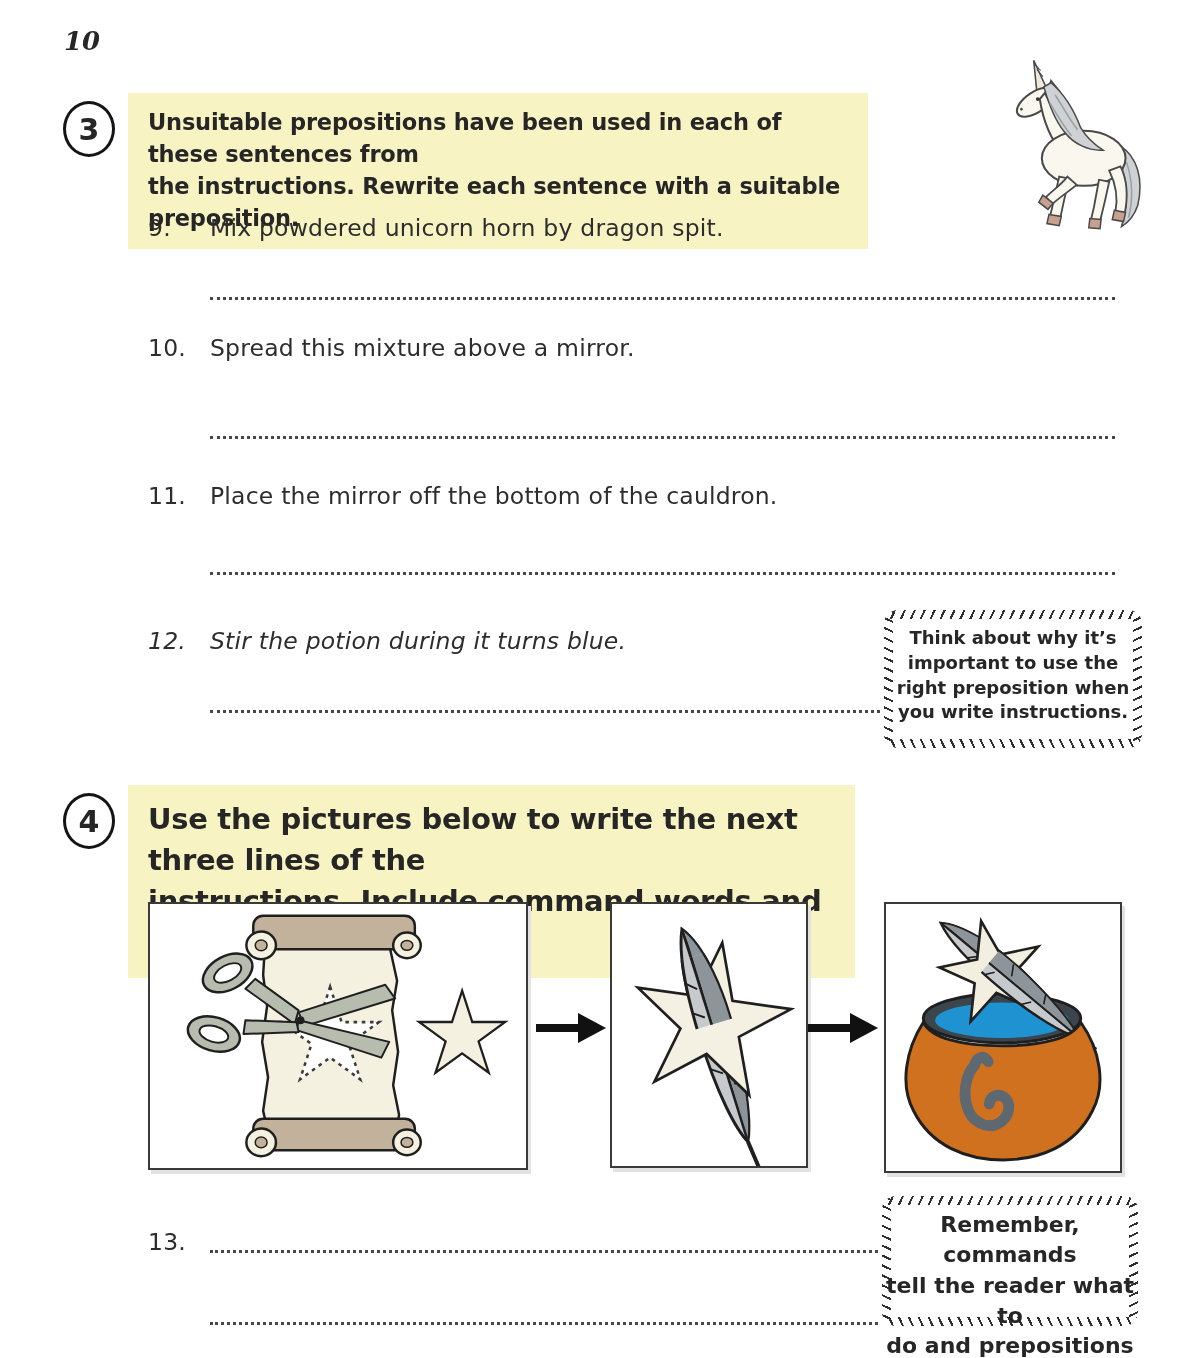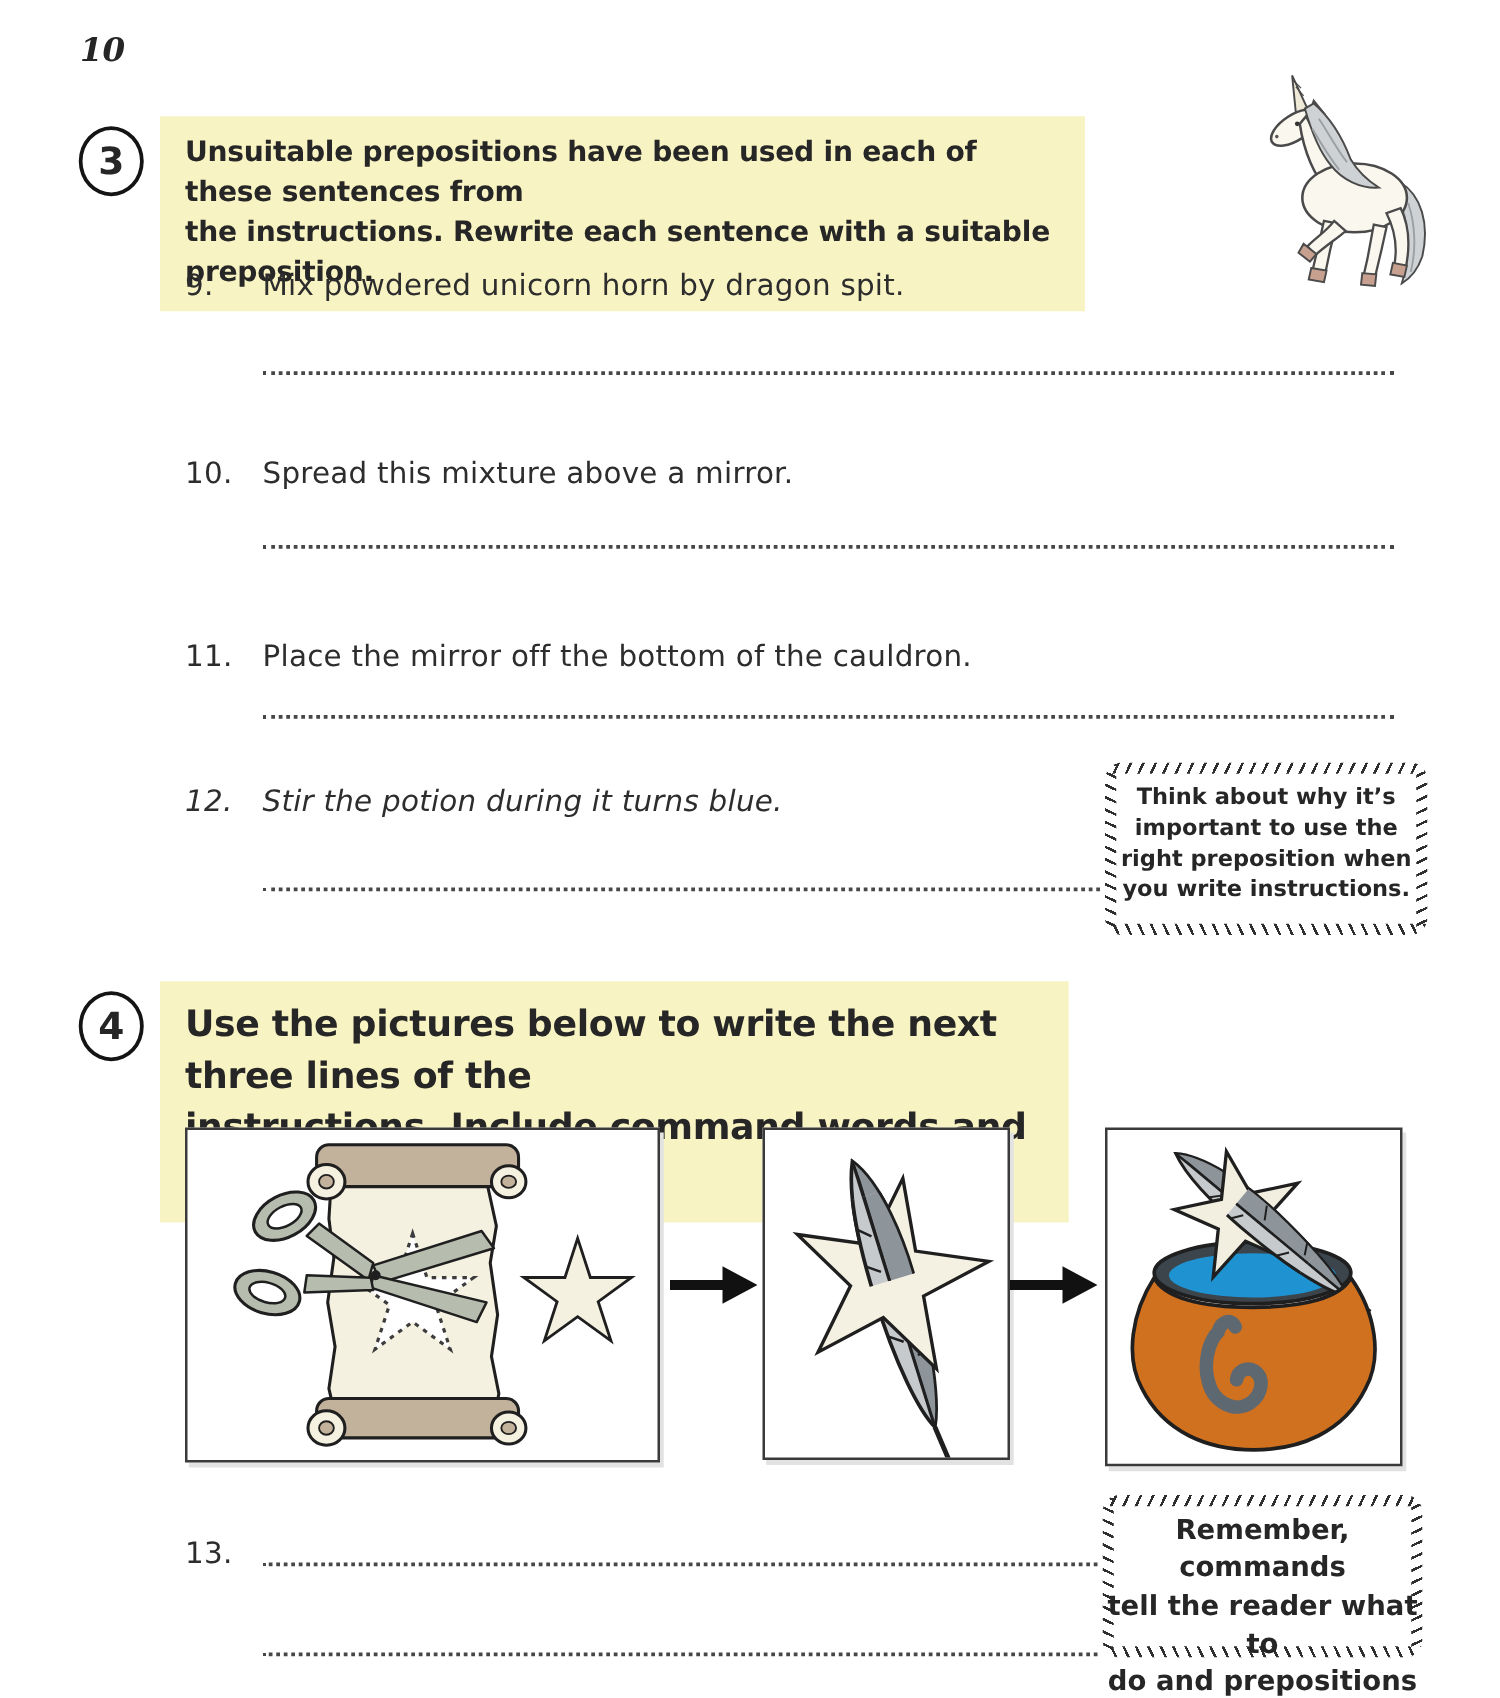--- a/index.html
+++ b/index.html
@@ -34,22 +34,22 @@
     padding: 14px 20px; white-space: pre-line;
     letter-spacing: -0.2px;
   }
   #q3-prompt { top: 93px;  width: 740px; font-size: 22.5px; }
   #q4-prompt { top: 785px; width: 727px; font-size: 29px; letter-spacing: -0.3px; }
   .sentence-row {
     position: absolute; left: 148px; display: flex;
     font-size: 23.5px; letter-spacing: 0.2px; color: #2d2d2d;
   }
   .sentence-row .num { width: 62px; flex: 0 0 62px; }
-  #row-9  { top: 214px; } #row-10 { top: 364px; }
-  #row-11 { top: 511px; justify-content: center; } #row-12 { top: 627px; font-style: italic; }
+  #row-9  { top: 214px; } #row-10 { top: 334px; }
+  #row-11 { top: 482px; justify-content: center; } #row-12 { top: 627px; font-style: italic; }
   #row-13 { top: 1228px; }
   .ansline {
     position: absolute; left: 210px; height: 0;
     border-bottom: 3px dotted #474747;
   }
   #line-9  { top: 297px; width: 905px; }
   #line-10 { top: 436px; width: 905px; }
   #line-11 { top: 572px; width: 905px; }
   #line-12 { top: 710px; width: 670px; }
   #line-13a{ top: 1250px; width: 668px; }

